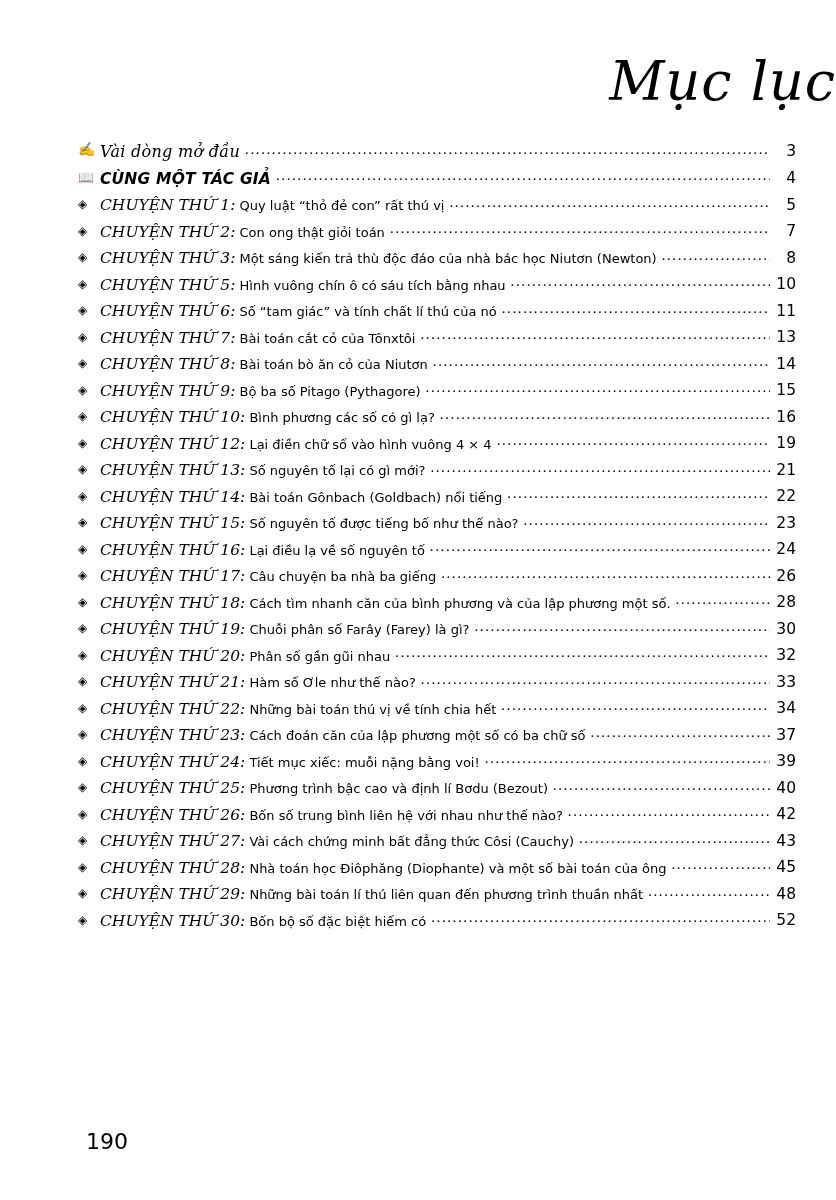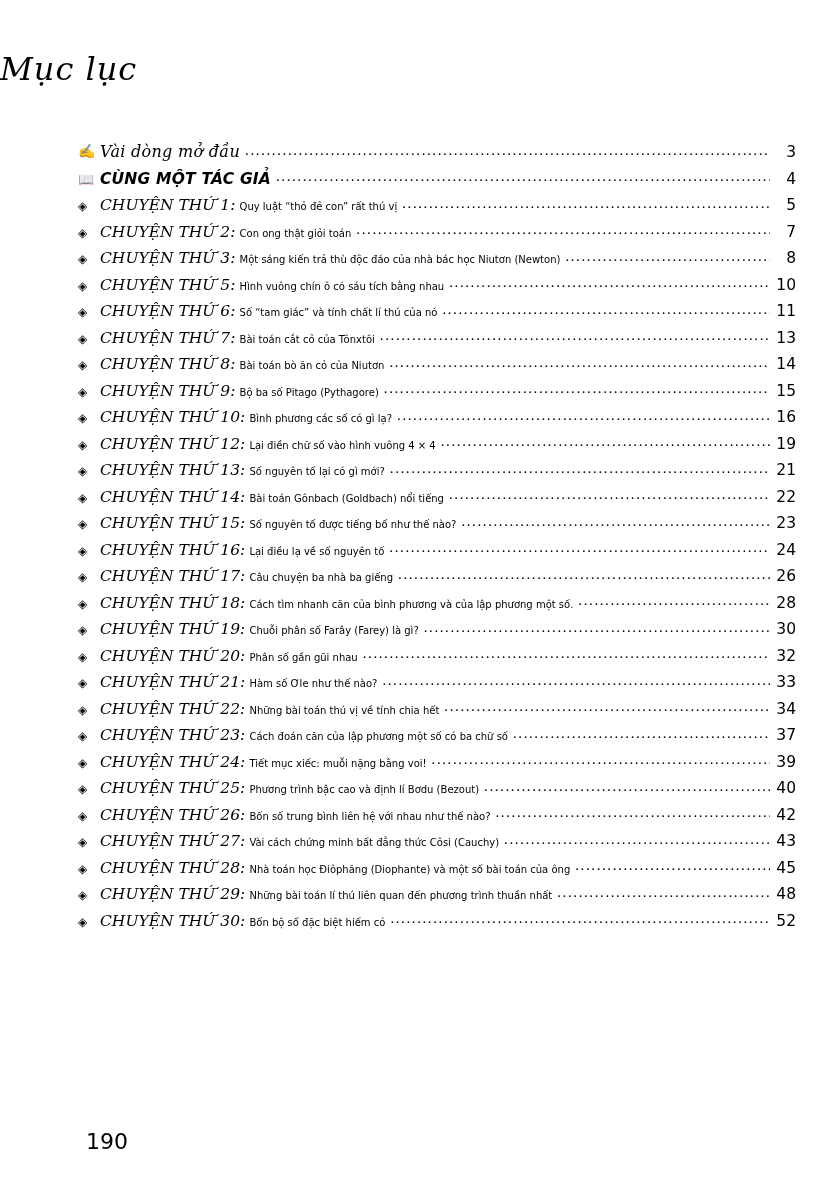--- a/index.html
+++ b/index.html
@@ -16,42 +16,42 @@
     overflow: hidden;
   }
   .page {
     width: 836px;
     height: 1200px;
     box-sizing: border-box;
     padding: 0;
     position: relative;
   }
   .title {
-    text-align: left;
+    text-align: right;
     font-family: "DejaVu Serif", serif;
     font-style: italic;
-    font-size: 32px;
+    font-size: 54px;
     font-weight: 400;
     letter-spacing: 1px;
     margin: 0;
     padding-top: 52px;
     line-height: 1.1;
   }
   .toc {
     margin: 0;
     padding: 0;
     list-style: none;
     position: absolute;
     left: 78px;
     right: 40px;
     top: 138px;
   }
   .toc-row {
     display: flex;
-    align-items: flex-end;
+    align-items: center;
     font-size: 16.5px;
     line-height: 1.05;
     padding: 4.6px 0;
     white-space: nowrap;
   }
   .bullet {
     flex: 0 0 auto;
     width: 22px;
     font-size: 13px;
     line-height: 1;
@@ -73,21 +73,21 @@
   .label {
     flex: 0 0 auto;
   }
   .pre {
     font-style: italic;
     font-family: "DejaVu Serif", serif;
     font-size: 15.5px;
   }
   .txt {
     font-family: "DejaVu Sans", sans-serif;
-    font-size: 10px;
+    font-size: 13px;
   }
   .row-intro .txt,
   .row-intro .pre {
     font-style: italic;
     font-family: "DejaVu Serif", serif;
     font-size: 16px;
     letter-spacing: 0.3px;
   }
   .row-author .txt {
     font-family: "DejaVu Sans", sans-serif;

